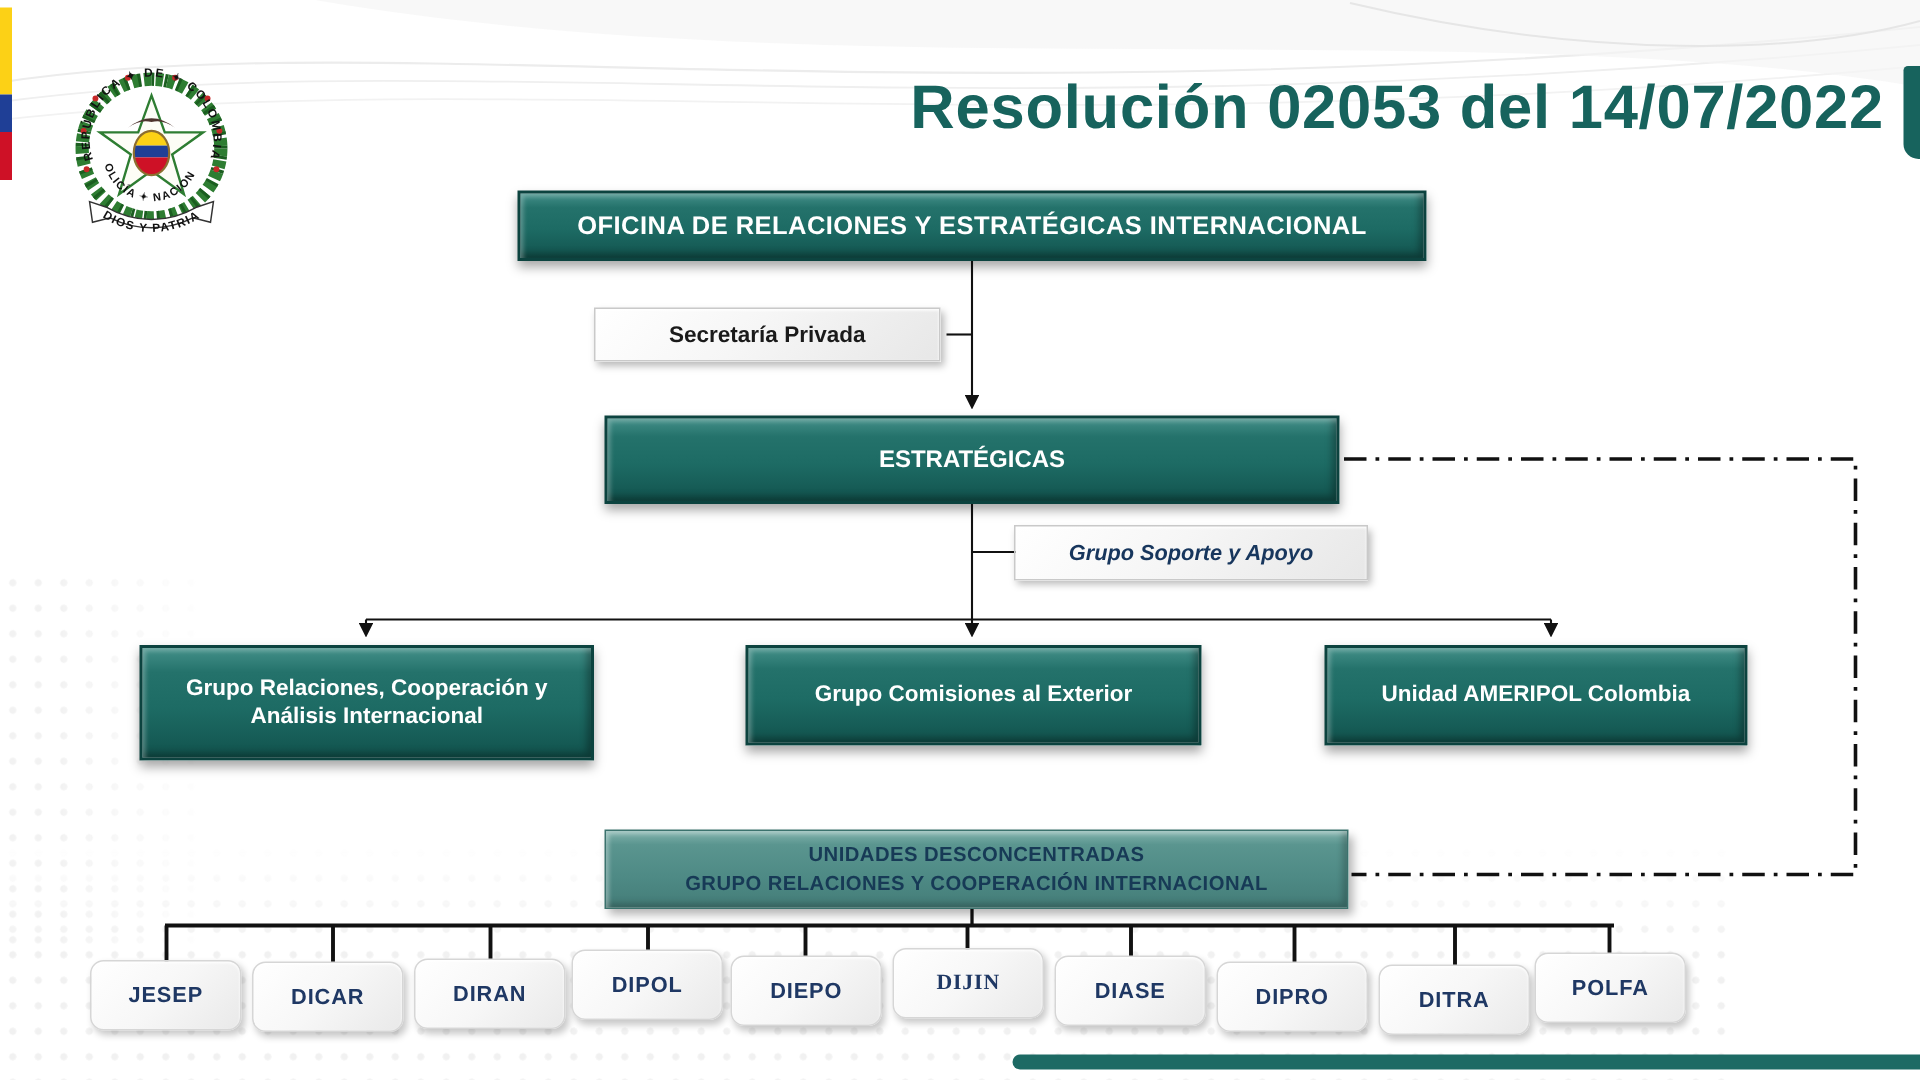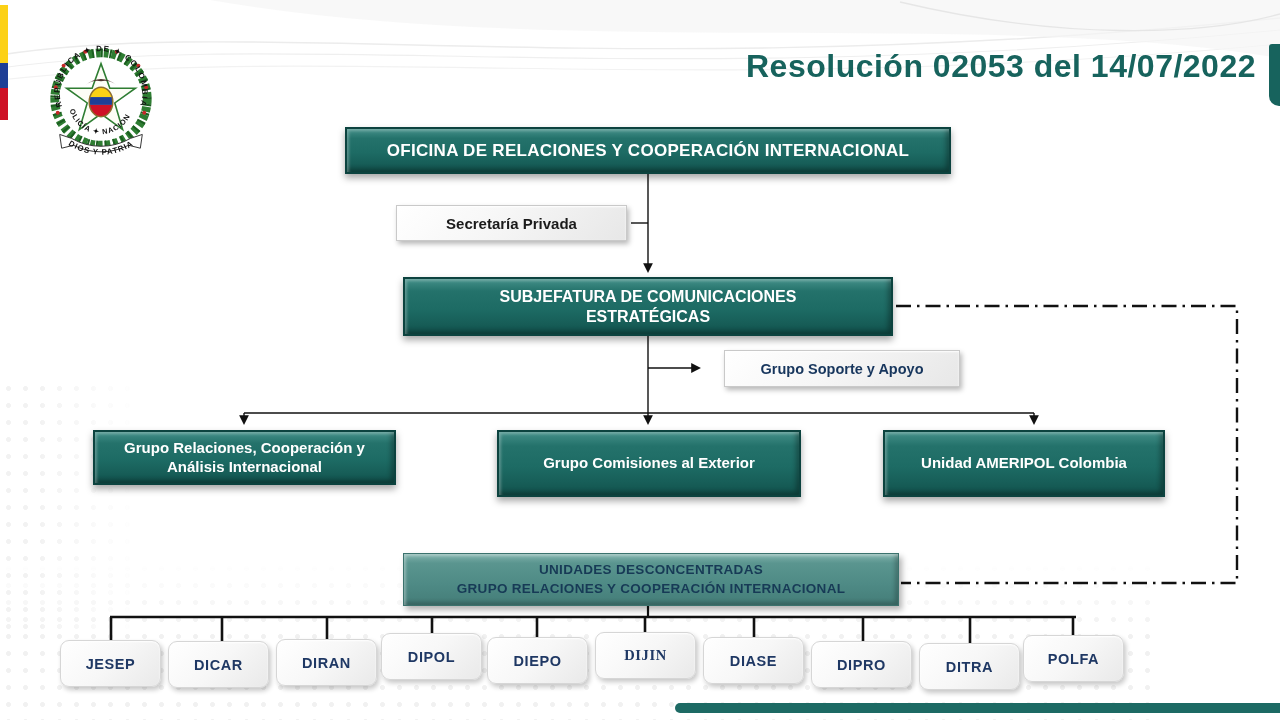--- a/index.html
+++ b/index.html
@@ -29,21 +29,21 @@
 
   
   .flag{left:0;top:5px;width:8px;}
   .flag .y{height:58px;background:#fcd116;}
   .flag .b{height:25px;background:#1f3f96;}
   .flag .r{height:32px;background:#ce1126;}
 
   
   .title{
     left:0;top:48px;width:1256px;text-align:right;
-    font-size:32px;font-weight:bold;color:#17635d;letter-spacing:.5px;
+    font-size:41px;font-weight:bold;color:#17635d;letter-spacing:.5px;
   }
   .accent-bar{
     left:1269px;top:44px;width:11px;height:62px;background:#17635d;
     border-radius:3px 0 0 10px;
   }
   .bottom-bar{
     left:675px;top:703px;width:605px;height:10px;background:#1d6a64;
     border-radius:6px 0 0 6px;
   }
 
@@ -185,37 +185,36 @@
       <path d="M537,617 V638"></path>
       <path d="M645,617 V633"></path>
     <path d="M754,617 V638"></path>
       <path d="M863,617 V642"></path>
       <path d="M970,617 V644"></path>
     <path d="M1073,617 V636"></path>
   </g>
 </svg>
 
 <div class="abs tealbox" style="left:345px;top:127px;width:606px;height:47px;font-size:17px;letter-spacing:.3px;">
-  <span>OFICINA DE RELACIONES Y COOPERACIÓN INTERNACIONAL</span>
+  <span>OFICINA DE RELACIONES Y ESTRATÉGICAS INTERNACIONAL</span>
 </div>
 
 <div class="abs whitebox" style="left:396px;top:205px;width:231px;height:36px;font-size:15px;color:#1a1a1a;">
   <span>Secretaría Privada</span>
 </div>
 
 <div class="abs tealbox" style="left:403px;top:277px;width:490px;height:59px;font-size:16px;">
-  <span>SUBJEFATURA  DE COMUNICACIONES</span>
   <span>ESTRATÉGICAS</span>
 </div>
 
-<div class="abs whitebox" style="left:724px;top:350px;width:236px;height:37px;font-size:14.5px;color:#17365d;">
+<div class="abs whitebox" style="left:676px;top:350px;width:236px;height:37px;font-size:14.5px;color:#17365d;font-style:italic;">
   <span>Grupo Soporte y Apoyo</span>
 </div>
 
-<div class="abs tealbox" style="left:93px;top:430px;width:303px;height:55px;font-size:15px;padding:0 12px;">
+<div class="abs tealbox" style="left:93px;top:430px;width:303px;height:77px;font-size:15px;padding:0 12px;">
   <span>Grupo Relaciones, Cooperación y Análisis Internacional</span>
 </div>
 
 <div class="abs tealbox" style="left:497px;top:430px;width:304px;height:67px;font-size:15px;">
   <span>Grupo Comisiones al Exterior</span>
 </div>
 
 <div class="abs tealbox" style="left:883px;top:430px;width:282px;height:67px;font-size:15px;">
   <span>Unidad AMERIPOL Colombia</span>
 </div>

